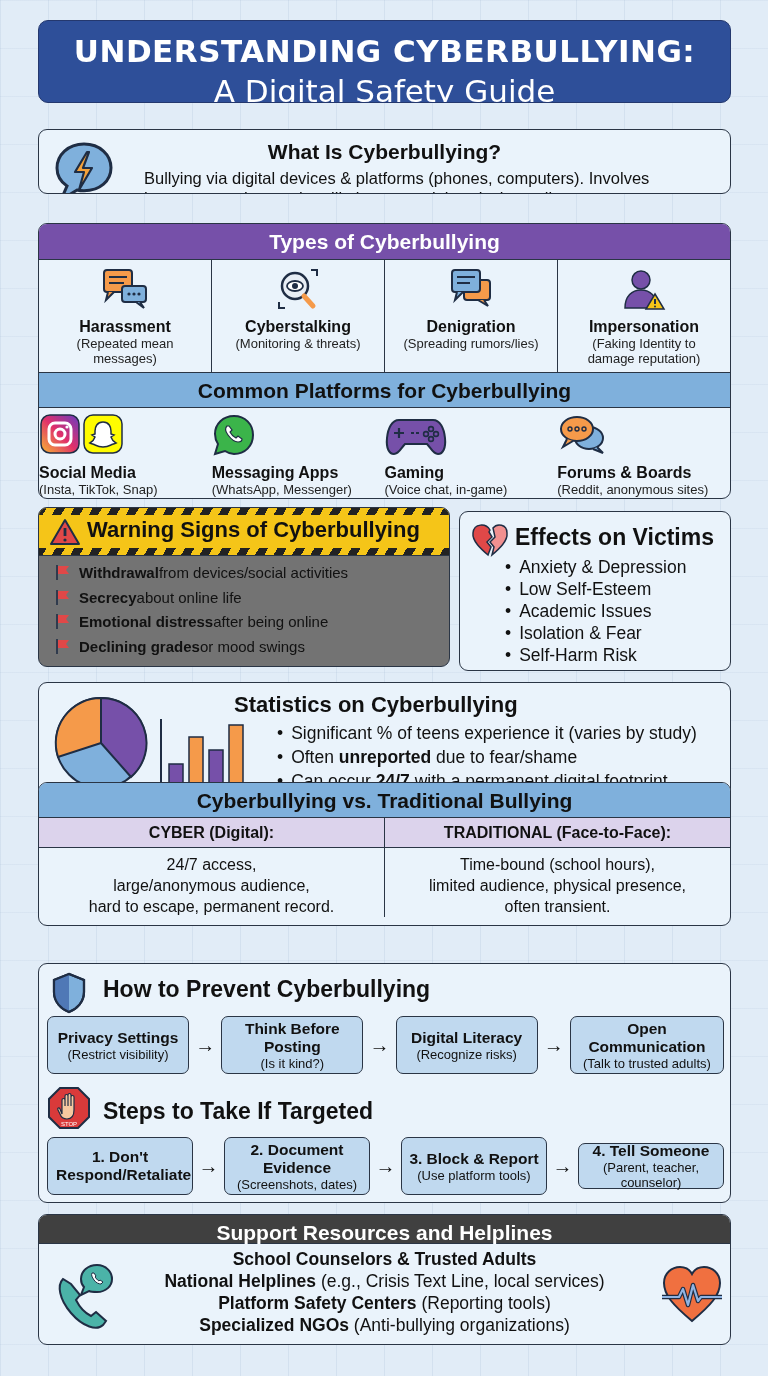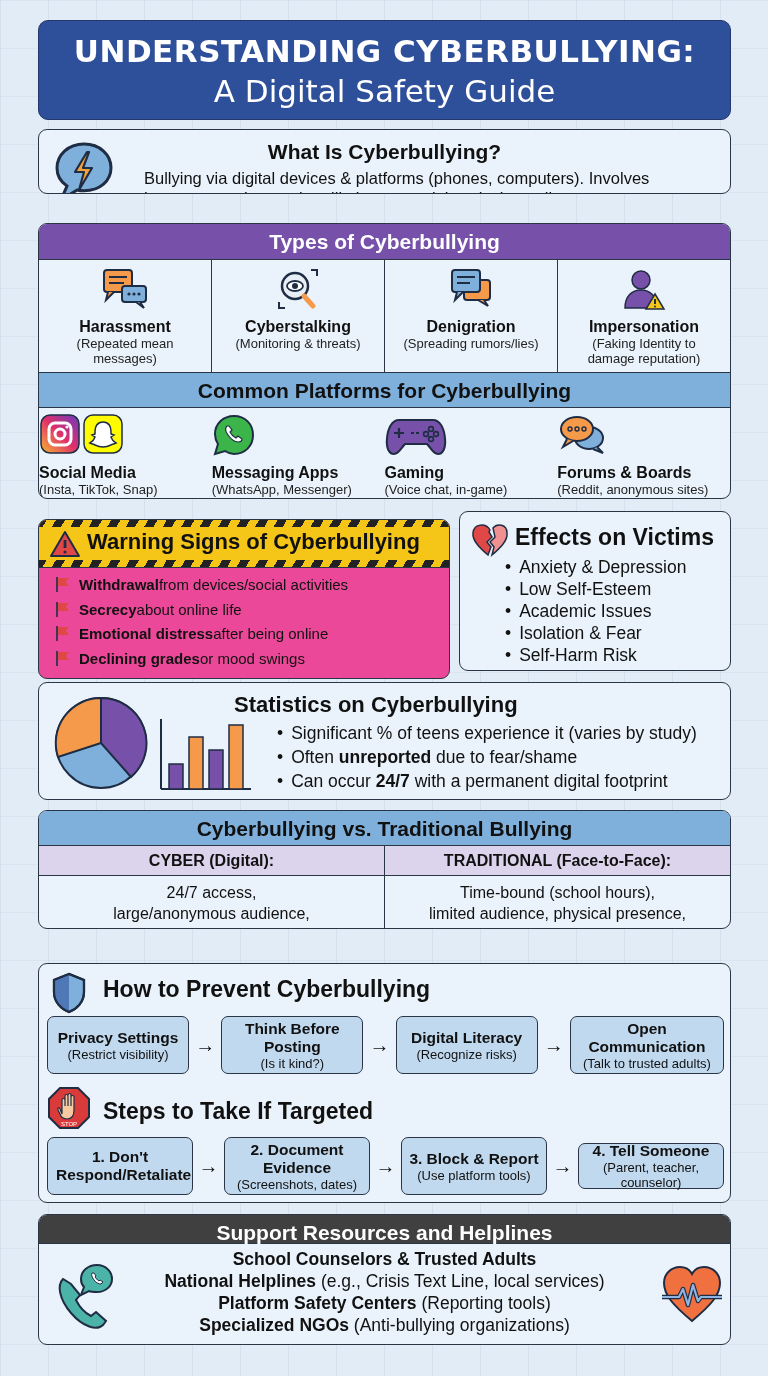--- a/index.html
+++ b/index.html
@@ -2,54 +2,54 @@
 <html><head>
 <meta charset="utf-8">
 <style>
 *{box-sizing:border-box;margin:0;padding:0}
 body{width:768px;height:1376px;overflow:hidden;background:#dde9f5;font-family:"Liberation Sans",sans-serif;color:#111;position:relative}
 .bg{position:absolute;inset:0;background:
  linear-gradient(90deg,rgba(150,175,205,.18) 1px,transparent 1px) 0 0/48px 48px,
  linear-gradient(rgba(150,175,205,.12) 1px,transparent 1px) 0 0/48px 48px,
  #e1ecf7}
 .card{position:absolute;left:38px;width:693px;border:1.5px solid #2a3545;border-radius:9px;background:#eaf3fb;overflow:hidden}
-.title{top:20px;height:100px;background:#2e4f99;border-color:#24386e;color:#fff;text-align:center;border-radius:10px}
+.title{top:20px;height:83px;background:#2e4f99;border-color:#24386e;color:#fff;text-align:center;border-radius:10px}
 .title .t1{font-weight:700;font-size:31px;letter-spacing:.5px;margin-top:12px;font-family:"DejaVu Sans",sans-serif}
 .title .t2{font-size:31px;margin-top:4px;font-family:"DejaVu Sans",sans-serif}
 .what{top:129px;height:65px}
 .what h2{position:absolute;left:0;right:0;top:10px;text-align:center;font-size:21px;font-weight:700}
 .what p{position:absolute;left:105px;right:10px;top:38px;font-size:16.5px;line-height:20px}
 .what .ic{position:absolute;left:14px;top:10px}
 .types{top:223px;height:276px}
 .hdr{text-align:center;font-weight:700;font-size:21px;height:36px;line-height:36px;border-bottom:1.5px solid #2a3545}
 .hdr.purple{background:#7650a9;color:#fff}
 .hdr.blue{background:#7fb0dc;color:#111;border-top:1.5px solid #2a3545}
 .row4{display:flex;height:112px}
 .row4 .cell{flex:1;text-align:center;border-right:1.5px solid #2a3545;padding-top:8px}
 .row4 .cell:last-child{border-right:none}
 .cell .lbl{font-weight:700;font-size:16px;margin-top:4px}
 .cell .sub{font-size:13px;line-height:15px;color:#222}
 .plat{display:flex;height:104px}
 .plat .cell{flex:1;text-align:left;padding-top:6px}
-.warn{top:519px;left:38px;width:412px;height:160px;background:#ec4899}
+.warn{top:507px;left:38px;width:412px;height:160px;background:#737373}
 .warnhdr{height:48px;background:#f5c518;position:relative;border-bottom:1.5px solid #2a3545}
 .stripes{position:absolute;left:0;right:0;height:7px;background:repeating-linear-gradient(-60deg,#222 0 8px,#f5c518 8px 16px)}
 .warnhdr h3{position:absolute;left:48px;top:9px;font-size:22px;font-weight:700}
 .warn ul{list-style:none;margin:8px 0 0 16px}
 .warn li{font-size:15px;height:24.5px;display:flex;align-items:flex-start}
 .warn li .flag{width:16px;height:16px;margin-right:8px}
 .eff{top:511px;left:459px;width:272px;height:160px}
 .eff h3{position:absolute;left:55px;top:12px;font-size:23px;font-weight:700}
 .eff ul{position:absolute;left:45px;top:44px;font-size:17.5px;line-height:22px;list-style:none}
 .eff li:before{content:"•";margin-right:8px}
 .stats{top:682px;height:118px}
 .stats h3{position:absolute;left:195px;top:9px;font-size:22px;font-weight:700}
 .stats ul{position:absolute;left:238px;top:38px;list-style:none;font-size:17.5px;line-height:24px}
 .stats li:before{content:"•";margin-right:8px}
-.vs{top:810px;height:119px}
+.vs{top:782px;height:144px}
 .vs .hdr{background:#7fb0dc;height:35px;line-height:35px}
 .cols{display:flex}
 .cols>div{flex:1;text-align:center}
 .cols>div:first-child{border-right:1.5px solid #2a3545}
 .colh{background:#dcd3ec;height:30px;line-height:30px;font-weight:700;font-size:16px;border-bottom:1.5px solid #2a3545}
 .colb{font-size:16px;line-height:21px;padding-top:6px}
 .prev{top:963px;height:240px}
 .sec h3{font-size:23px;font-weight:700;position:absolute}
 .flow{position:absolute;left:8px;right:6px;display:flex;align-items:center;justify-content:space-between}
 .box{background:#c0d9ef;border:1.5px solid #2a3545;border-radius:7px;text-align:center;display:flex;flex-direction:column;justify-content:center}

